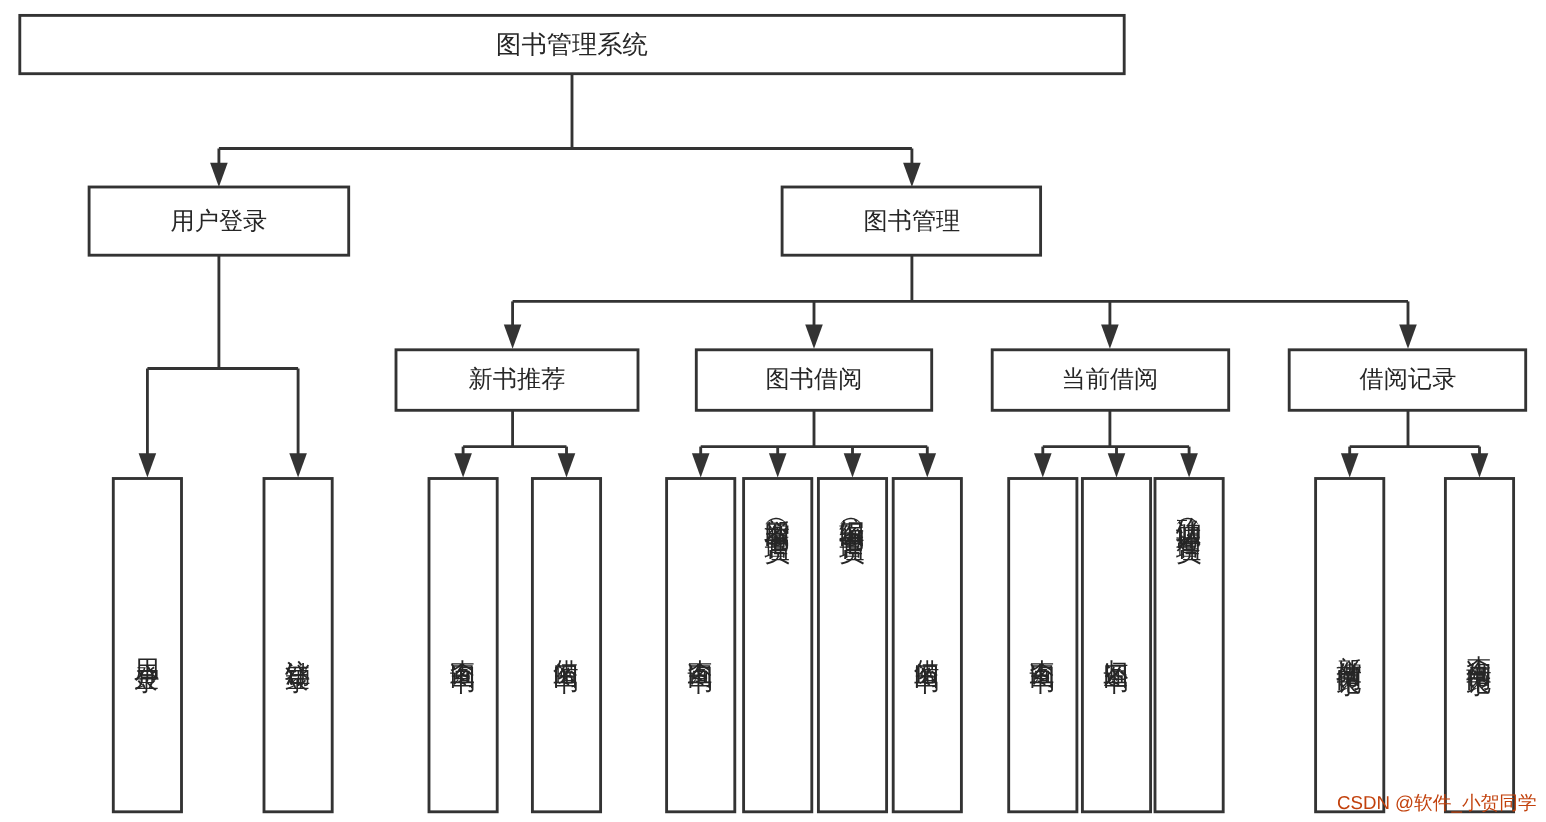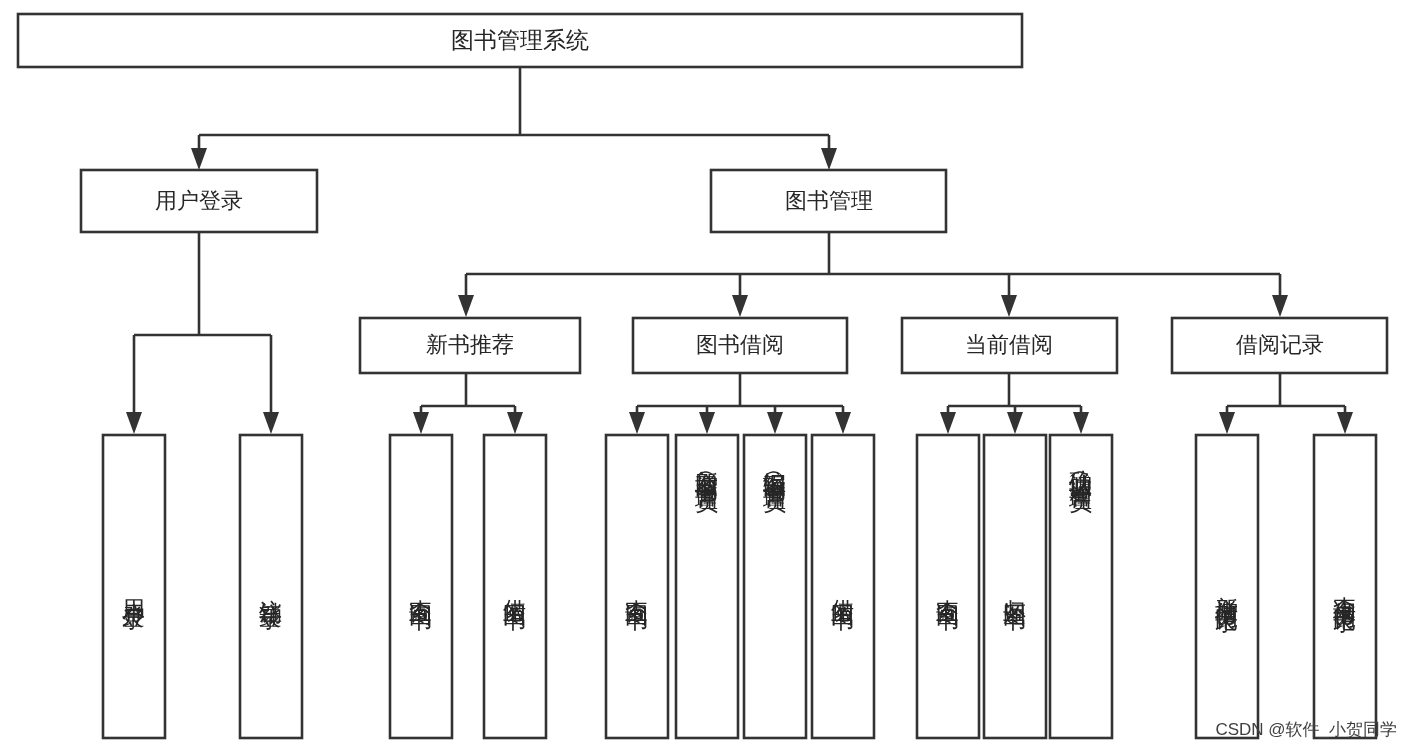--- a/index.html
+++ b/index.html
@@ -22,21 +22,21 @@
     font-family:"Liberation Sans","DejaVu Sans",sans-serif;
     font-size:23px;fill:#262626;
     writing-mode:vertical-rl;
     text-orientation:upright;
     text-anchor:middle;
     letter-spacing:3px;
   }
   .watermark{
     position:absolute;right:8px;bottom:6px;
     font-family:"Liberation Sans","DejaVu Sans",sans-serif;
-    font-size:17px;color:#404040;white-space:nowrap;
+    font-size:17px;color:#c2410c;white-space:nowrap;
     pointer-events:none;user-select:none;
   }
 </style>
 </head>
 <body>
 
 <svg id="diagram" viewBox="0 0 1405 747" xmlns="http://www.w3.org/2000/svg">
 
   <g>
 

